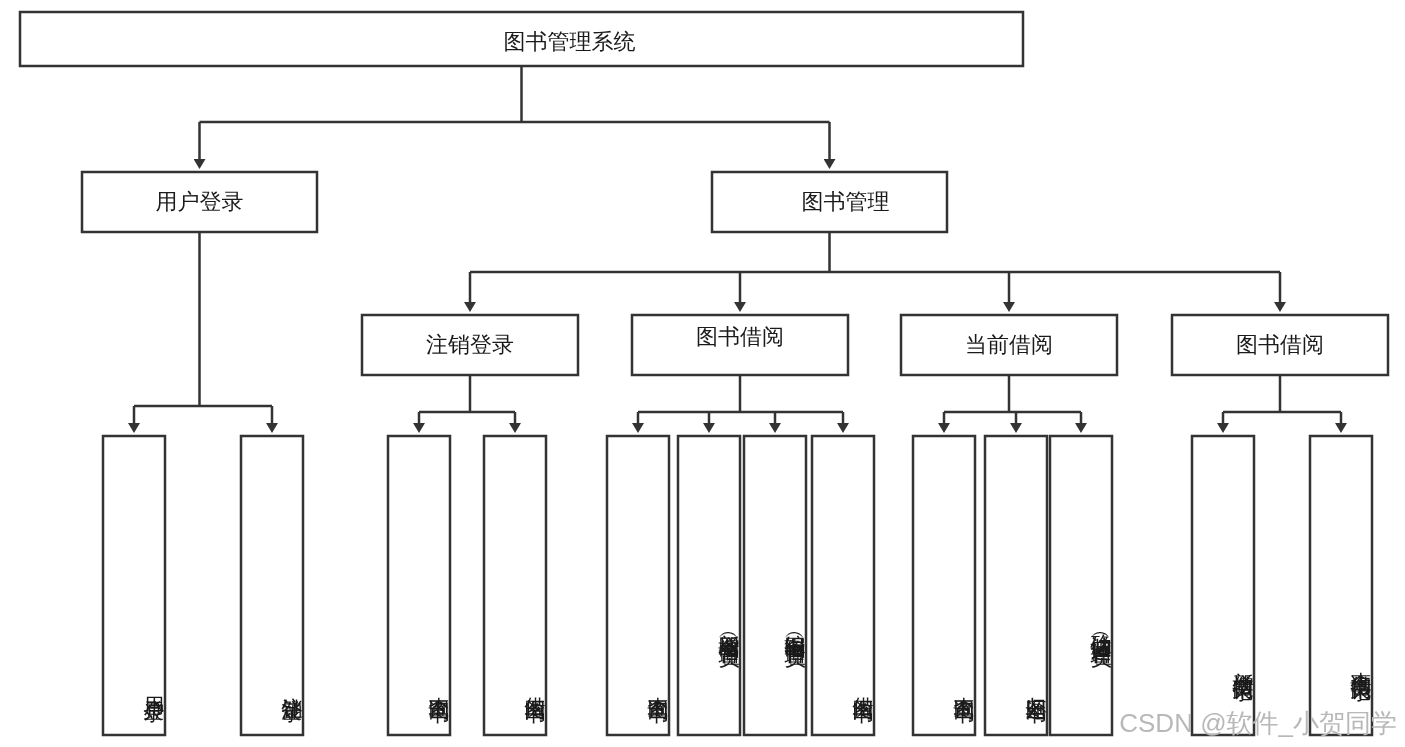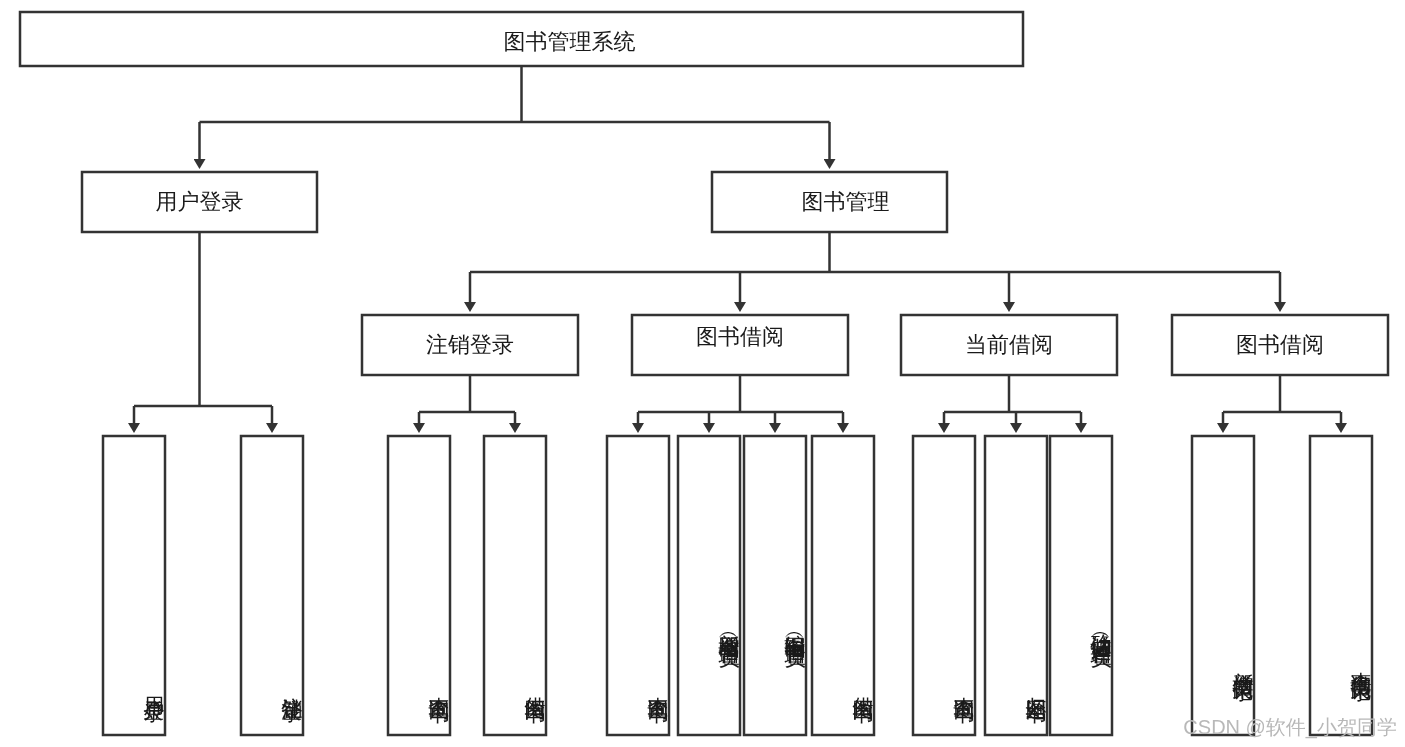--- a/index.html
+++ b/index.html
@@ -59,21 +59,21 @@
     display: flex;
     align-items: center;
     justify-content: center;
     pointer-events: none;
   }
   .watermark {
     position: absolute;
     right: 8px;
     bottom: 6px;
     font-family: "Liberation Sans", "DejaVu Sans", sans-serif;
-    font-size: 20px;
+    font-size: 26px;
     color: #b8b8b8;
     white-space: nowrap;
   }
 </style>
 </head>
 <body>
 
 <div id="diagram-root">
 
   <svg class="diagram-svg" viewBox="0 0 1405 747">

